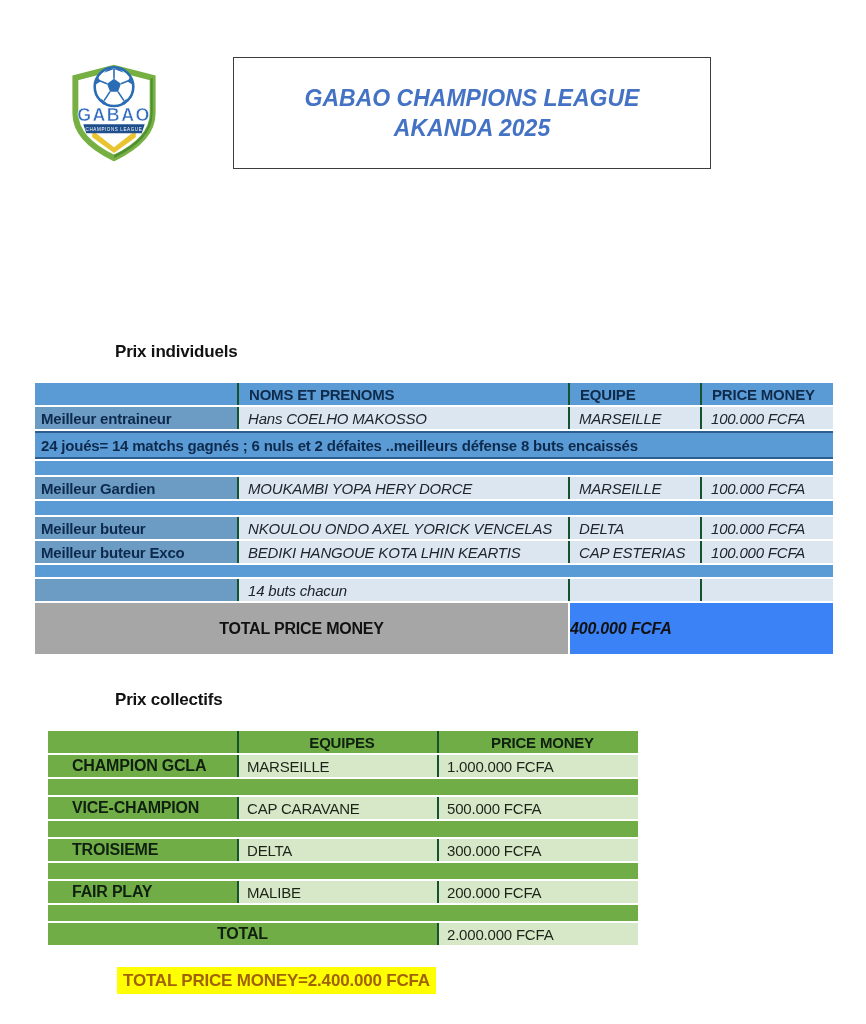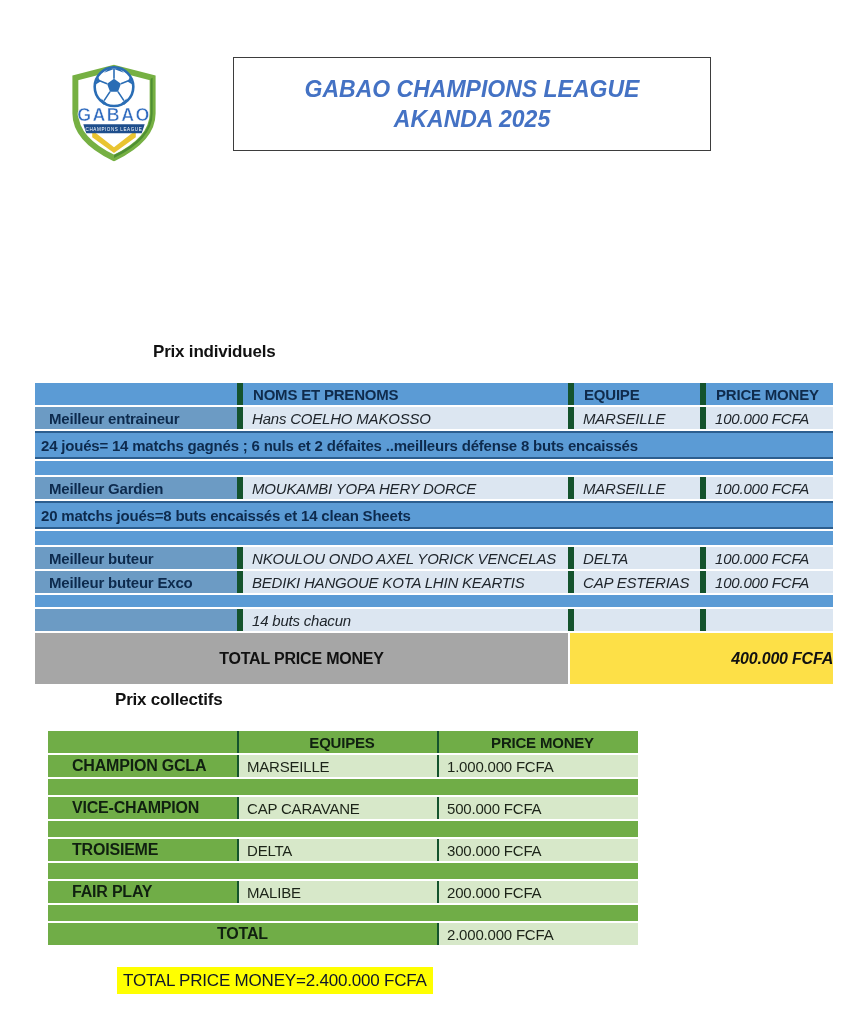--- a/index.html
+++ b/index.html
@@ -12,77 +12,77 @@
     font-family: "Liberation Sans", "DejaVu Sans", sans-serif;
     letter-spacing: -0.2px;
     color: #1a1a1a;
     overflow: hidden;
     margin: 0 auto;
   }
 
   
   .logo-wrap { position: absolute; left: 64px; top: 58px; width: 100px; height: 104px; }
   .title-box {
-    position: absolute; left: 233px; top: 57px; width: 478px; height: 94px;
+    position: absolute; left: 233px; top: 57px; width: 478px; height: 112px;
     border: 1.5px solid #3d3d3d; background: #ffffff;
     display: flex; flex-direction: column; justify-content: center; align-items: center;
   }
   .title-box .tline {
     color: #4472c4; font-weight: bold; font-style: italic;
     font-size: 23px; line-height: 30px; letter-spacing: 0;
   }
 
   
   .main-heading {
     position: absolute; top: 276px; left: 0; width: 100%;
     text-align: center; font-size: 25px; font-weight: bold; color: #111;
     text-decoration: underline; text-decoration-thickness: 2px; text-underline-offset: 5px;
   }
   .section-label { position: absolute; left: 115px; font-size: 17px; font-weight: bold; color: #111; }
-  .sec-individual { top: 342px; margin-left: 38px; }
+  .sec-individual { top: 342px; }
   .sec-collective { top: 690px; }
 
   
   table { border-collapse: separate; border-spacing: 0 2px; table-layout: fixed; }
   td { height: 22px; vertical-align: middle; font-size: 15px; overflow: hidden; white-space: nowrap; }
 
   
   .t1 { position: absolute; left: 35px; top: 381px; width: 798px; }
   .t1 .hc  { background: #5b9bd5; color: #0f2b4c; font-weight: bold; padding-left: 10px; }
-  .t1 .lbl { background: #6c9bc4; color: #0d2a4d; font-weight: bold; padding-left: 14px; }
+  .t1 .lbl { background: #6c9bc4; color: #0d2a4d; font-weight: bold; padding-left: 6px; }
   .t1 .dat { background: #dce6f1; color: #20262c; padding-left: 9px; font-style: italic; }
-  .t1 .div { border-left: 6px solid #14532d; }
+  .t1 .div { border-left: 2px solid #14532d; }
   .t1 .span-row td {
     background: #5b9bd5; color: #0d2a4d; font-weight: bold; padding-left: 6px;
     border-top: 2px solid #2c5e8f; border-bottom: 2px solid #2c5e8f; height: 28px;
   }
   .t1 .gap-row td { background: #5b9bd5; height: 14px; }
   .t1 .gap-row-sm td { background: #5b9bd5; height: 12px; }
   .t1 .tot-l {
     background: #a6a6a6; color: #111; font-weight: bold; font-size: 16px;
     text-align: center; height: 51px;
   }
   .t1 .tot-r {
-    background: #fde047; color: #111; font-weight: bold; font-style: italic; font-size: 16px;
-    text-align: right; height: 51px; border-left: 2px solid #ffffff; padding-left: 32px;
+    background: #3b82f6; color: #111; font-weight: bold; font-style: italic; font-size: 16px;
+    text-align: left; height: 51px; border-left: 2px solid #ffffff;
   }
 
   
   .t2 { position: absolute; left: 48px; top: 729px; width: 590px; }
   .t2 .hc  { background: #70ad47; color: #102010; font-weight: bold; text-align: center; }
   .t2 .lbl { background: #70ad47; color: #102010; font-weight: bold; font-size: 16px; padding-left: 24px; }
   .t2 .dat { background: #d7e8c9; color: #1c2418; padding-left: 12px; }
   .t2 .div { border-left: 2px solid #14532d; padding-left: 8px; }
   .t2 .gap-row td { background: #70ad47; height: 16px; }
   .t2 .tot { background: #70ad47; color: #102010; font-weight: bold; font-size: 16px; text-align: center; margin-left: 40px; }
 
   
   .grand-total { position: absolute; left: 117px; top: 971px; }
   .grand-total span {
-    background: #ffff00; color: #0f172a; font-weight: normal; font-size: 17px;
+    background: #ffff00; color: #a16207; font-weight: bold; font-size: 17px;
     padding: 4px 6px; letter-spacing: -0.2px;
   }
 </style>
 </head>
 <body>
 
 <div class="page">
 
   <div class="logo-wrap">
     <svg viewBox="0 0 100 105" width="100" height="104">
@@ -143,23 +143,20 @@
     </tr>
     <tr class="gap-row">
           <td colspan="4"></td>
         </tr>
     <tr>
       <td class="lbl">Meilleur Gardien</td>
       <td class="dat div">MOUKAMBI YOPA HERY DORCE</td>
       <td class="dat div">MARSEILLE</td>
       <td class="dat div">100.000 FCFA</td>
     </tr>
-    <tr class="span-row">
-      <td colspan="4">20 matchs joués=8 buts encaissés et 14 clean Sheets</td>
-    </tr>
     <tr class="gap-row">
           <td colspan="4"></td>
         </tr>
     <tr>
       <td class="lbl">Meilleur buteur</td>
       <td class="dat div">NKOULOU ONDO AXEL YORICK VENCELAS</td>
       <td class="dat div">DELTA</td>
       <td class="dat div">100.000 FCFA</td>
     </tr>
     <tr>

